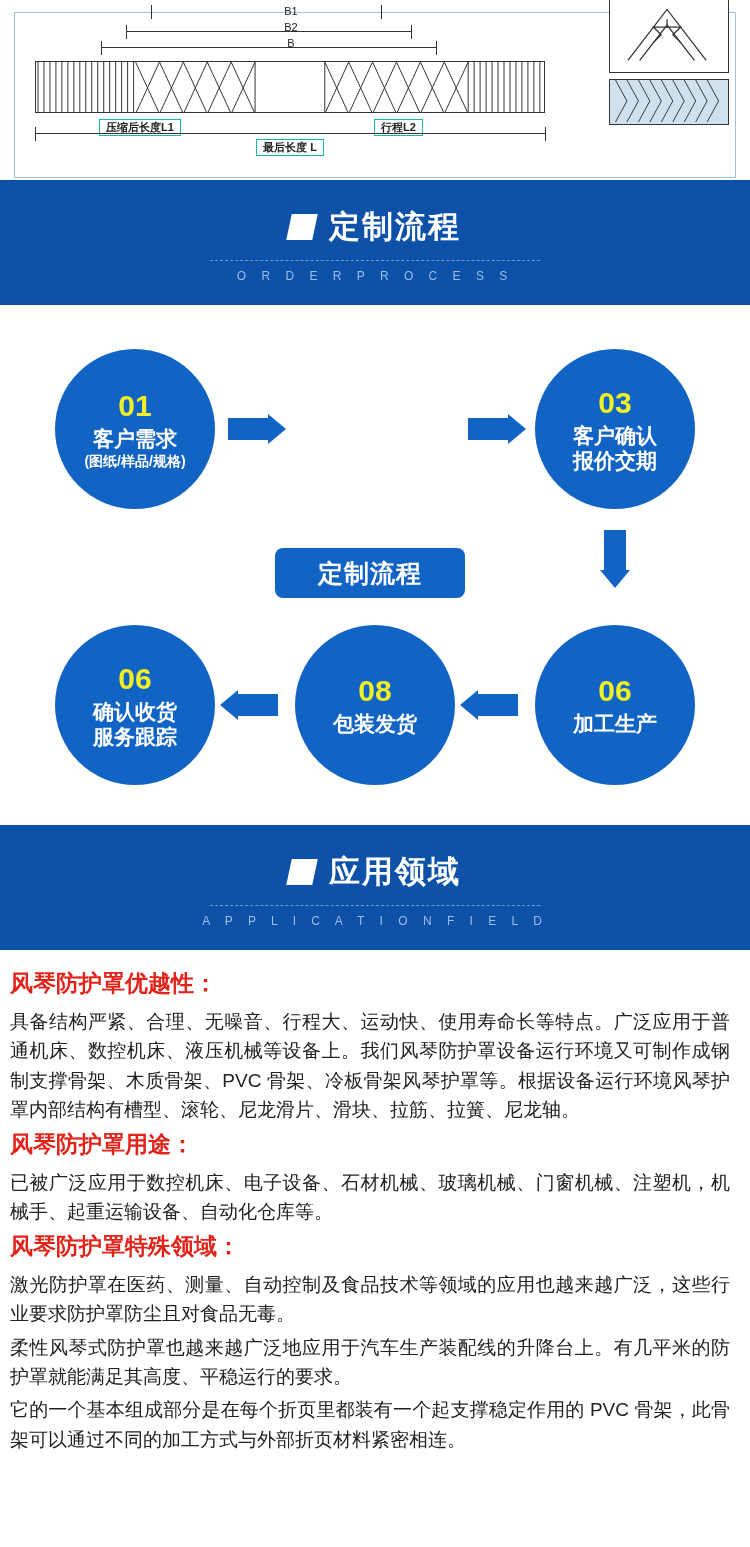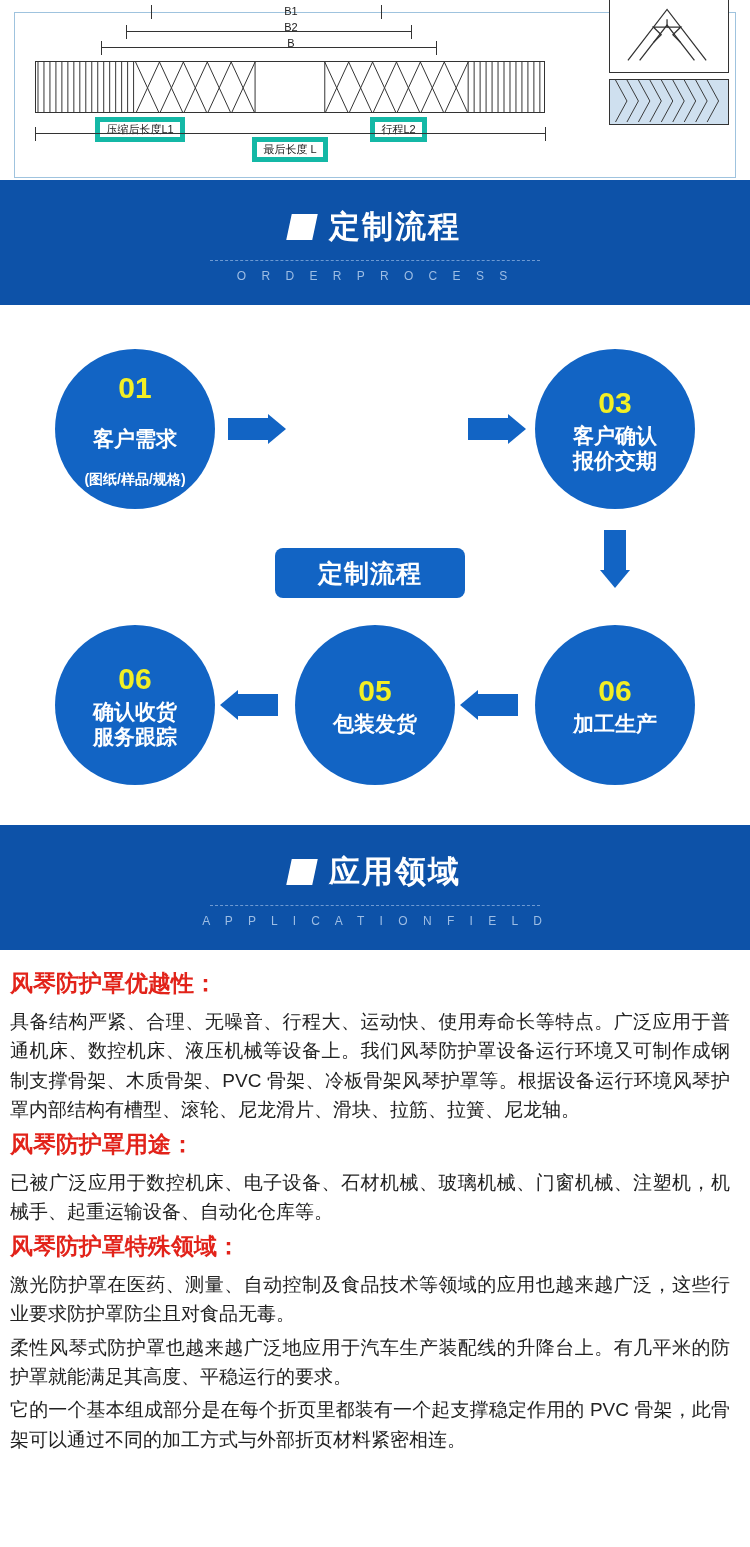--- a/index.html
+++ b/index.html
@@ -56,25 +56,26 @@
     font-family: "Liberation Sans", sans-serif;
   }
   .dim-row {
     position: absolute;
     left: 0;
     width: 100%;
     text-align: center;
   }
   .boxed-label {
     display: inline-block;
-    border: 5px solid #14b8a6;
+    border: 1px solid #14b8a6;
     background: #fff;
     padding: 1px 6px;
     font-size: 11px;
     line-height: 13px;
+    font-weight: bold;
   }
   .hline {
     position: absolute;
     height: 0;
     border-top: 1px solid #333;
   }
   .vline {
     position: absolute;
     width: 0;
     border-left: 1px solid #333;
@@ -335,21 +336,21 @@
     <div class="banner-title-row">
       <span class="diamond"></span>
       <span class="banner-cn">定制流程</span>
     </div>
     <div class="banner-rule"></div>
     <div class="banner-en">O R D E R   P R O C E S S</div>
   </div>
 
   <div class="flow">
 
-    <div class="circle" style="left:55px; top:44px;gap:18px;">
+    <div class="circle" style="left:55px; top:44px;">
       <div class="num">01</div>
       <div class="l1">客户需求</div>
       <div class="l2 small">(图纸/样品/规格)</div>
     </div>
 
 
     <div class="circle" style="left:535px; top:44px;">
       <div class="num">03</div>
       <div class="l1">客户确认</div>
       <div class="l1">报价交期</div>
@@ -371,21 +372,21 @@
     </div>
 
     <div class="center-chip">定制流程</div>
 
     <div class="circle" style="left:535px; top:320px;">
       <div class="num">06</div>
       <div class="l1">加工生产</div>
     </div>
 
     <div class="circle" style="left:295px; top:320px;">
-      <div class="num">05</div>
+      <div class="num">08</div>
       <div class="l1">包装发货</div>
     </div>
 
     <div class="circle" style="left:55px; top:320px;">
       <div class="num">06</div>
       <div class="l1">确认收货</div>
       <div class="l1">服务跟踪</div>
     </div>
 
     <div>

